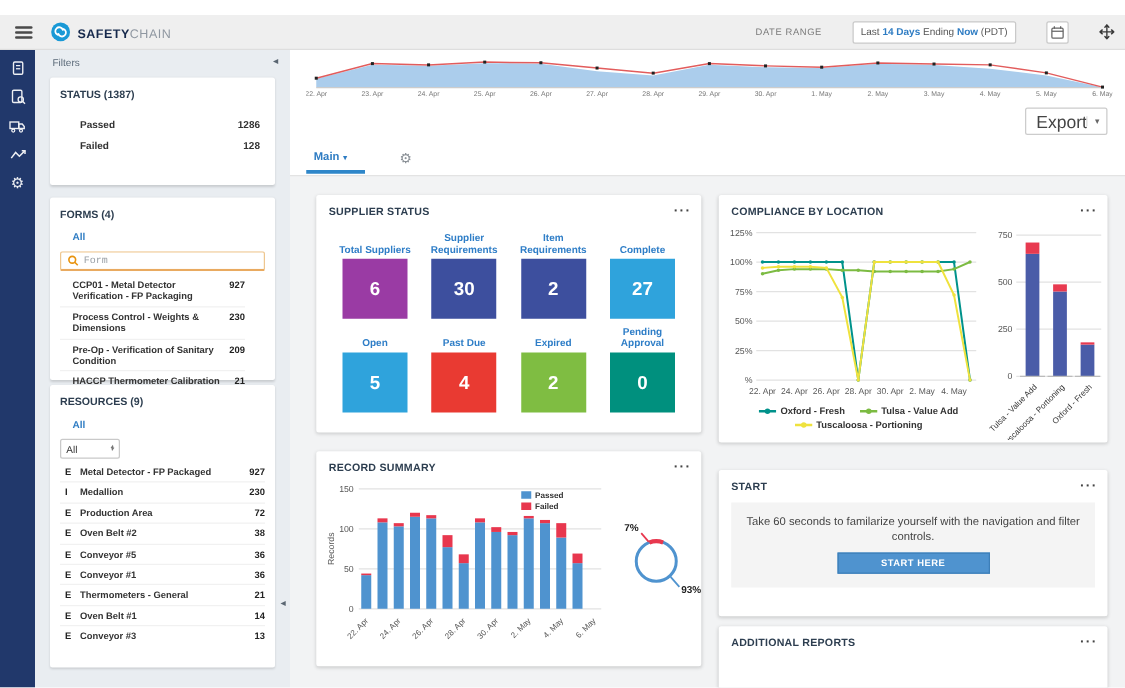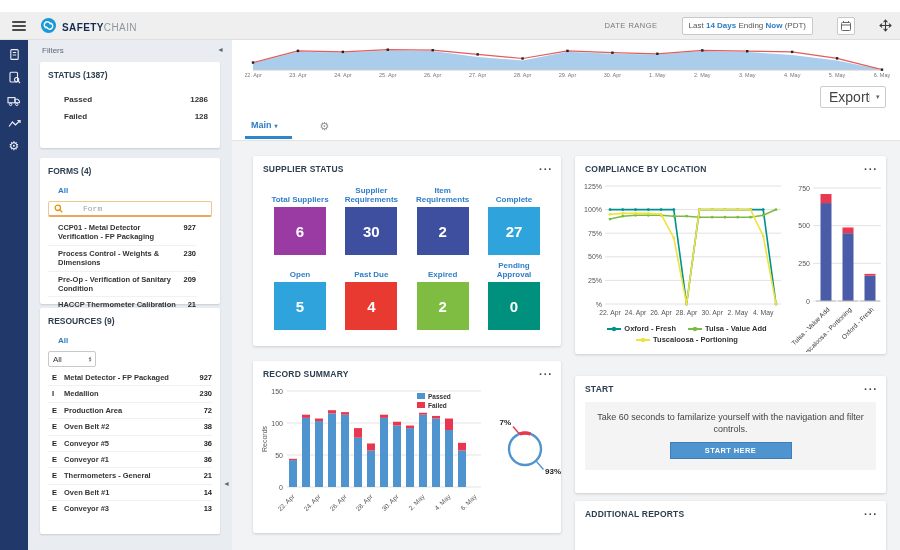--- a/index.html
+++ b/index.html
@@ -30,21 +30,21 @@
   .filters-head .collapse { margin-left:auto; font-size:7px; color:#5a6672; cursor:pointer; }
   .collapse2 { position:absolute; right:2px; top:440px; font-size:7px; color:#5a6672; cursor:pointer; }
   .card { position:absolute; left:12px; width:180px; background:#fff; border-radius:2px; box-shadow:0 1px 2px rgba(0,0,0,.14); }
   .card h3 { font-size:8.5px; font-weight:bold; color:#2d3e50; padding:8px 8px 3px 8px; }
   .card-status { top:22px; height:86px; }
   #status-rows { padding:8px 12px 0 24px; }
   .f-row { display:flex; font-size:8px; color:#333; padding:4px 0; font-weight:600; }
   .f-row .cnt { margin-left:auto; font-weight:bold; }
   .card-forms { top:118px; height:146px; }
   .all-link { display:inline-block; margin:1px 0 0 18px; font-size:8px; font-weight:bold; color:#2e7cc3; cursor:pointer; }
-  .search-box { display:flex; align-items:center; gap:20px; margin:4px 8px 0 8px; border:1px solid #eec68f; border-bottom:2px solid #e9aa60; border-radius:2px; height:16px; padding:0 5px; background:#fff;font-family:Liberation Mono, monospace; }
+  .search-box { display:flex; align-items:center; gap:4px; margin:4px 8px 0 8px; border:1px solid #eec68f; border-bottom:2px solid #e9aa60; border-radius:2px; height:16px; padding:0 5px; background:#fff;font-family:Liberation Mono, monospace; }
   .search-box svg { flex:0 0 auto; }
   .search-box input { border:none; outline:none; flex:1; min-width:10px; font-size:8px; color:#333; font-family:inherit; background:transparent; }
   .search-box input::placeholder { color:#9aa0a6; }
   #forms-list { padding:3px 24px 0 8px; }
   .li-row { display:flex; align-items:flex-start; padding:3px 0 3px 10px; border-top:1px solid #f1f1f1; cursor:pointer; }
   #forms-list .li-row:first-child { border-top:none; }
   .li-row .lbl { flex:1; font-size:7.5px; font-weight:600; color:#333; line-height:1.25; padding-right:6px; }
   .li-row .cnt { font-size:7.5px; font-weight:bold; color:#222; }
   .card-res { top:268px; height:226px; }
   .res-controls { display:flex; gap:6px; margin:4px 8px 0 8px; }

